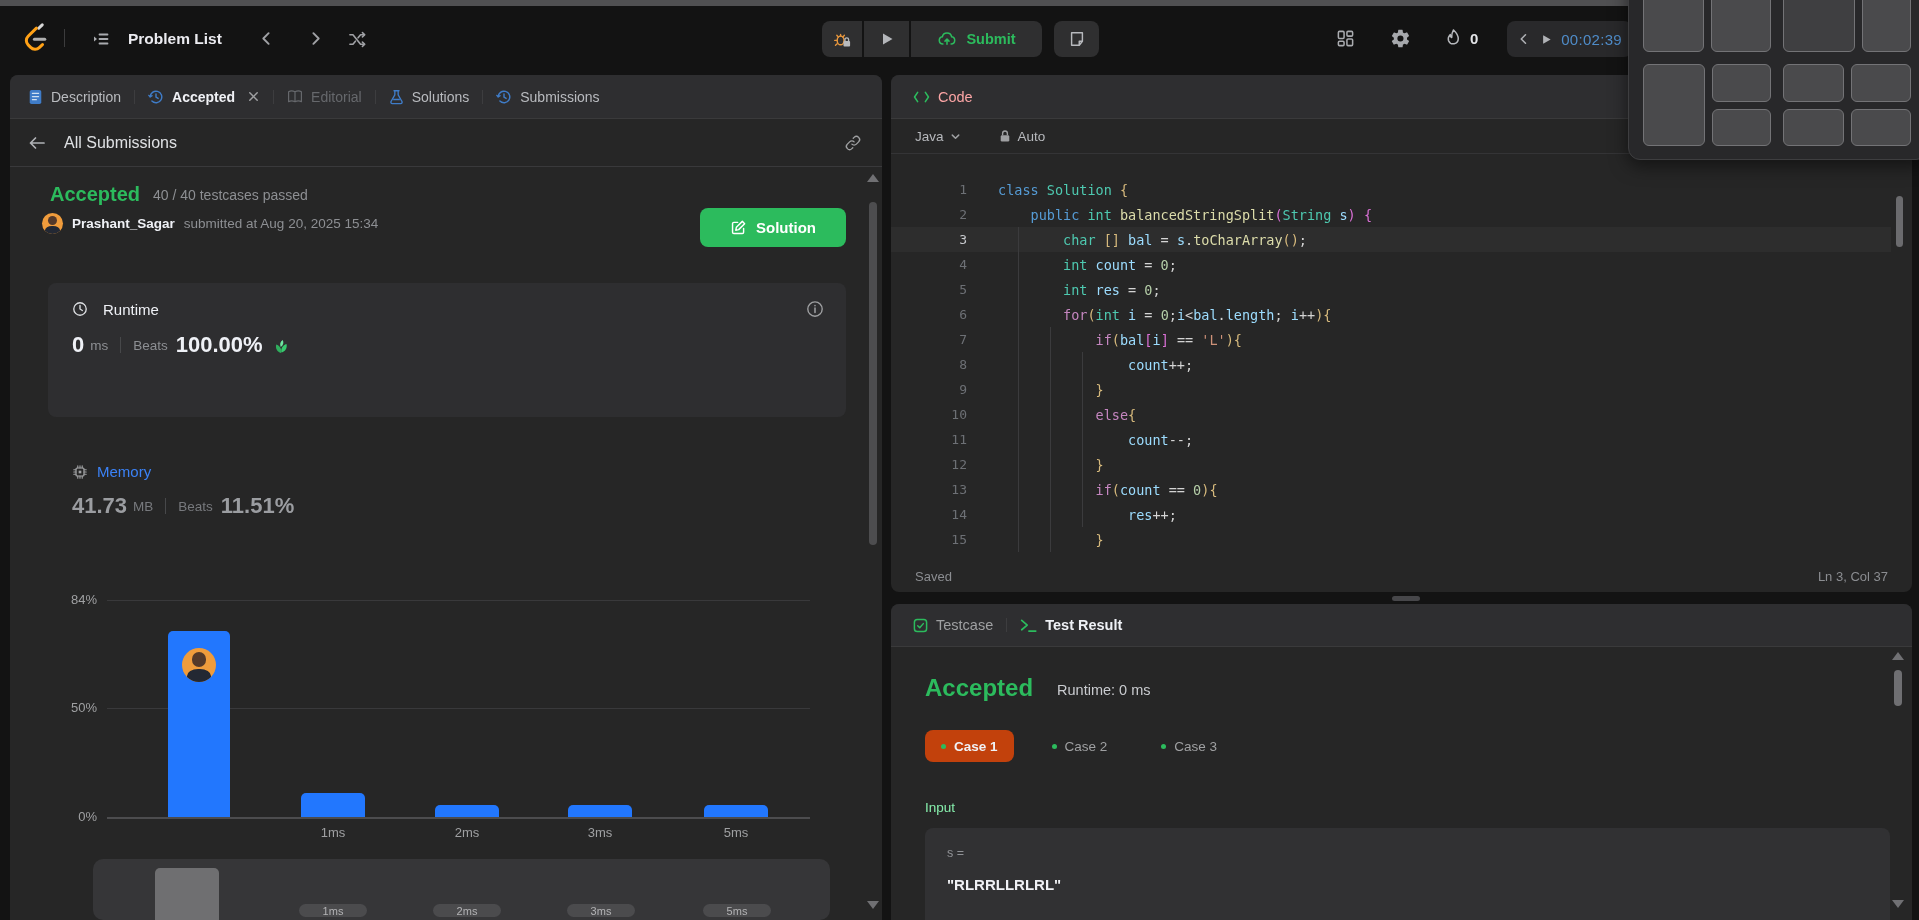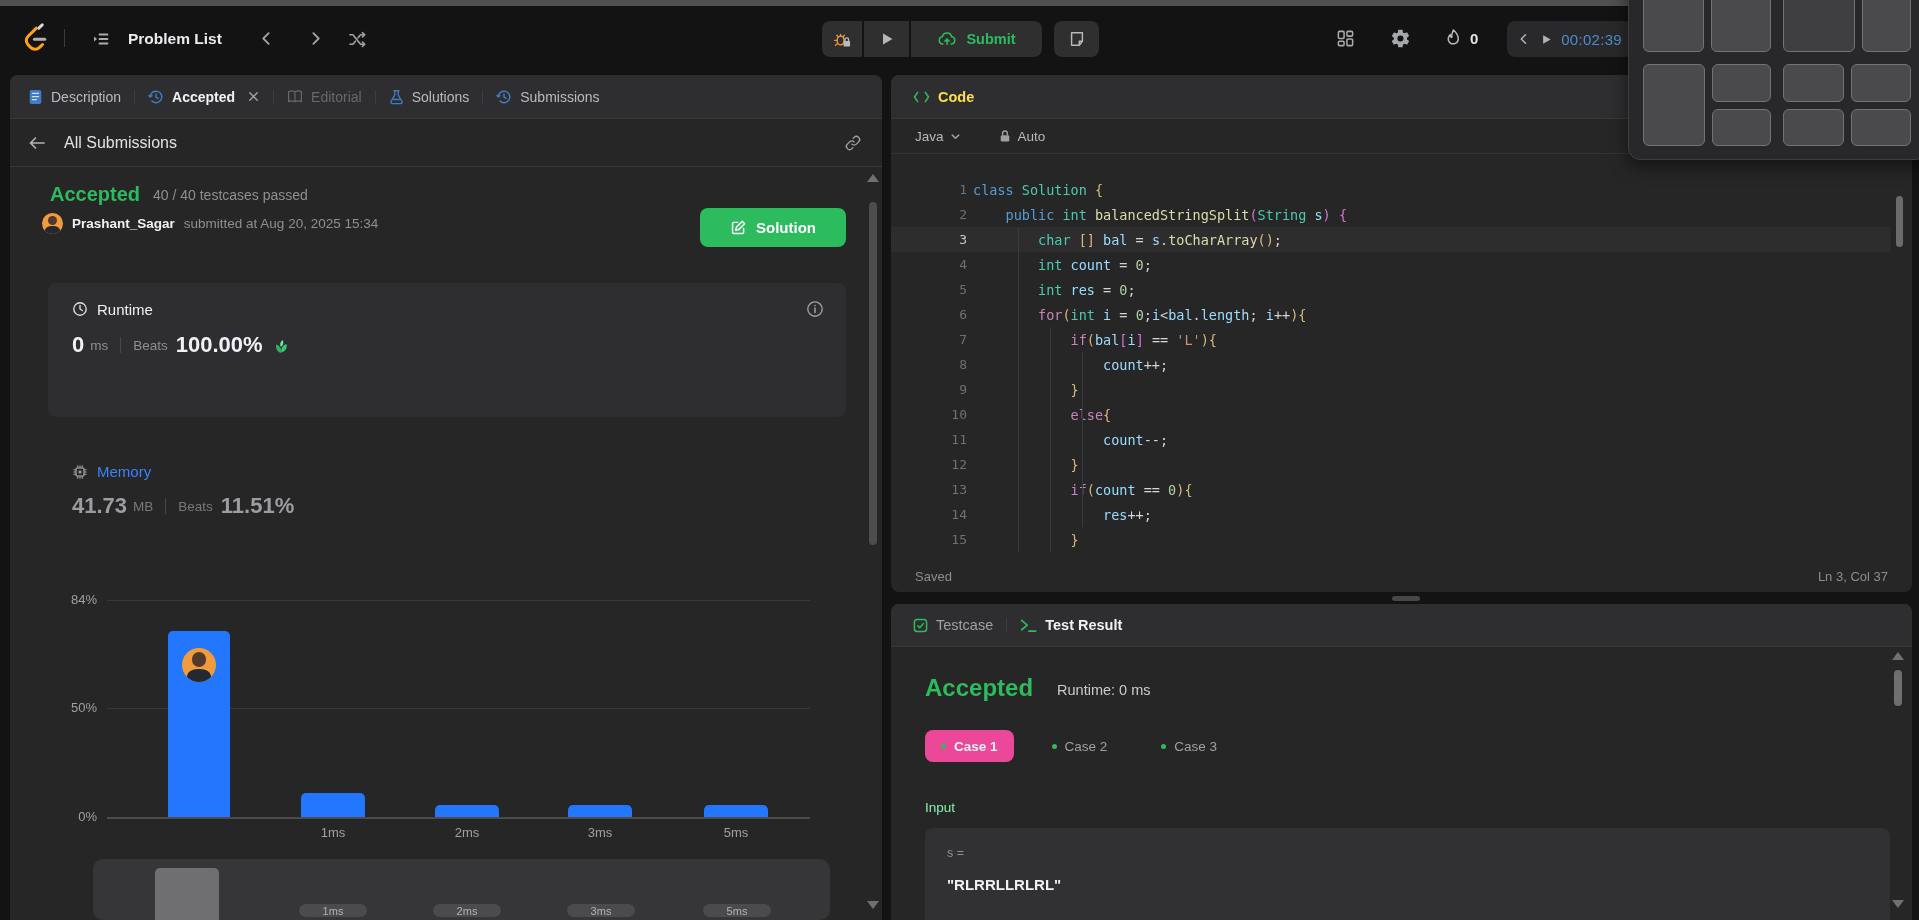--- a/index.html
+++ b/index.html
@@ -49,30 +49,30 @@
   .sb-thumb{position:absolute;background:#4d4d4f;border-radius:4px;cursor:pointer}
   .arrow-up{width:0;height:0;border-left:6px solid transparent;border-right:6px solid transparent;border-bottom:8px solid #707073;cursor:pointer}
   .arrow-down{width:0;height:0;border-left:6px solid transparent;border-right:6px solid transparent;border-top:8px solid #707073;cursor:pointer}
 
   
   .editor{position:absolute;overflow:hidden;font-family:"DejaVu Sans Mono","Liberation Mono",monospace;font-size:13.5px}
   .code-row{display:flex;height:25px;align-items:center}
   .code-row.active{background:rgba(255,255,255,0.035)}
   .ln{width:76px;text-align:right;color:#6d7075;font-size:13px;flex:none}
   .code-row.active .ln{color:#c7c9cd}
-  .cl{margin-left:6px;white-space:pre}
+  .cl{margin-left:31px;white-space:pre}
   .guide{position:absolute;width:1px;background:#3b3b3d}
   .tk-kw{color:#569cd6}.tk-type{color:#4ec9b0}.tk-ctrl{color:#c586c0}.tk-var{color:#9cdcfe}
   .tk-fn{color:#dcdcaa}.tk-num{color:#b5cea8}.tk-str{color:#ce9178}.tk-pl{color:#d4d4d4}
   .tk-b1{color:#d7ba7d}.tk-b2{color:#da70d6}
 
   
   .case-pill{display:flex;align-items:center;gap:8px;height:32px;padding:0 16px;border-radius:8px;
              font-size:13.5px;color:#9fa0a2;cursor:pointer}
-  .case-pill.active{background:#ec4899;color:#f0f1f5;font-weight:bold}
+  .case-pill.active{background:#c2410c;color:#f0f1f5;font-weight:bold}
   .case-dot{width:5px;height:5px;border-radius:50%;background:#2cbb5d}
   .input-box{position:absolute;background:#313133;border-radius:8px;padding:18px 22px}
 
   
   .layout-popup{position:absolute;background:#28282a;border:1px solid #3e3e40;border-radius:12px;
                 box-shadow:0 6px 18px rgba(0,0,0,.5);padding:13px 14px;display:grid;
                 grid-template-columns:128px 128px;grid-auto-rows:82px;gap:12px;z-index:50}
   .lo-opt{display:flex;gap:7px;cursor:pointer}
   .lo-col{display:flex;flex-direction:column;gap:7px;flex:1}
   .lo-rect{background:#4a4a4c;border:1.5px solid #737376;border-radius:6px;flex:1}
@@ -277,21 +277,21 @@
     </svg>
     <span>Solution</span>
   </div>
 
   <div class="card" style="left:38px;top:208px;width:798px;height:134px">
     <div class="row" style="padding:17px 22px 0 24px">
       <svg width="16" height="16" viewBox="0 0 18 18" fill="none">
         <circle cx="9" cy="9" r="7" stroke="#dfe1e4" stroke-width="1.5"></circle>
         <path d="M9 5v4l2.6 1.7" stroke="#dfe1e4" stroke-width="1.5" stroke-linecap="round"></path>
       </svg>
-      <span style="margin-left:9px;font-size:15px;color:#eff1f6">Runtime</span>
+      <span style="margin-left:15px;font-size:15px;color:#eff1f6">Runtime</span>
       <svg width="18" height="18" viewBox="0 0 20 20" fill="none" style="margin-left:auto;cursor:pointer">
         <circle cx="10" cy="10" r="8" stroke="#9fa0a2" stroke-width="1.5"></circle>
         <path d="M10 9v5M10 6.2v.2" stroke="#9fa0a2" stroke-width="1.7" stroke-linecap="round"></path>
       </svg>
     </div>
     <div class="row" style="padding:14px 24px 0 24px">
       <span style="font-size:22px;font-weight:bold">0</span>
       <span class="dim" style="margin-left:6px;font-size:13.5px">ms</span>
       <span class="vbar"></span>
       <span class="dim" style="font-size:13.5px;margin-right:8px">Beats</span>
@@ -352,21 +352,21 @@
   <div class="abs arrow-up" style="left:857px;top:99px"></div>
   <div class="sb-thumb" style="left:859px;top:127px;width:8px;height:343px"></div>
   <div class="abs arrow-down" style="left:857px;top:826px"></div>
 </div>
 
 <div class="panel" style="left:891px;top:75px;width:1021px;height:517px">
   <div class="panel-head" style="padding-left:22px;gap:8px">
     <svg width="17" height="14" viewBox="0 0 22 16" fill="none">
       <path d="M6 2 2 8l4 6M16 2l4 6-4 6" stroke="#2cbb5d" stroke-width="2" stroke-linecap="round" stroke-linejoin="round"></path>
     </svg>
-    <span style="font-size:14.5px;font-weight:bold;color:#fde047">Code</span>
+    <span style="font-size:14.5px;font-weight:normal;color:#fca5a5">Code</span>
   </div>
 
   <div class="row" style="height:34px;border-bottom:1px solid #343436;padding-left:24px">
     <div class="row" style="gap:6px;cursor:pointer">
       <span style="font-size:13.5px;color:#b7b9bd">Java</span>
       <svg width="11" height="11" viewBox="0 0 12 12" fill="none">
         <path d="M2.5 4.5 6 8l3.5-3.5" stroke="#9fa0a2" stroke-width="1.6" stroke-linecap="round" stroke-linejoin="round"></path>
       </svg>
     </div>
     <div class="row" style="gap:7px;margin-left:38px;cursor:pointer">

